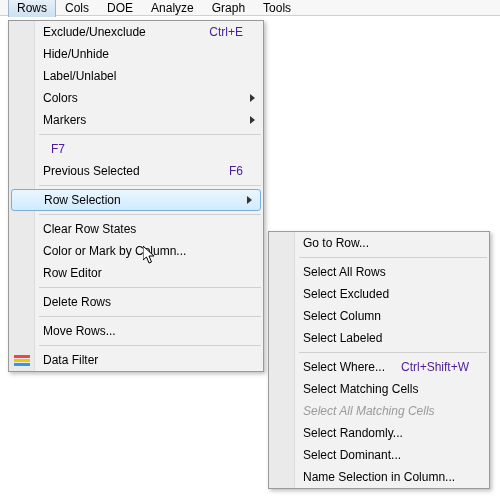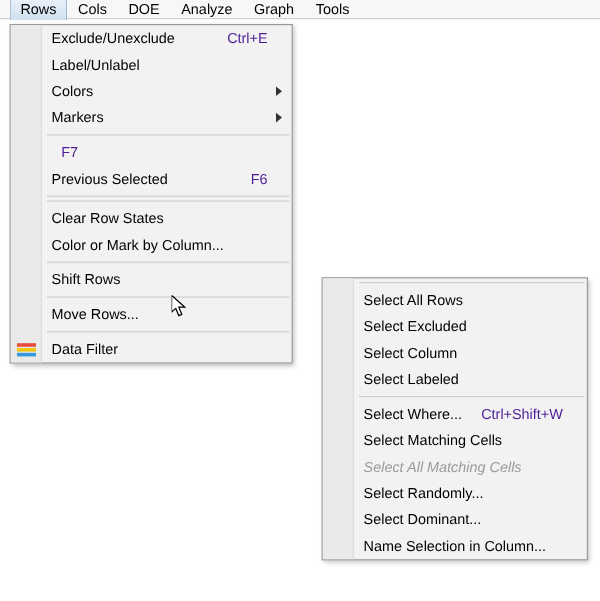--- a/index.html
+++ b/index.html
@@ -35,21 +35,21 @@
   }
   .menu {
     position: absolute;
     background: #f2f2f2;
     border: 1px solid #9a9a9a;
     box-shadow: 2px 2px 4px rgba(0,0,0,0.25);
   }
   .menu1 {
     top: 20px;
     left: 8px;
-    width: 236px;
+    width: 256px;
   }
   .menu2 {
     top: 231px;
     left: 268px;
     width: 222px;
   }
   .icon-gutter {
     position: absolute;
     left: 0; top: 0; bottom: 0;
     width: 26px;
@@ -120,49 +120,59 @@
 </div>
 
 <div class="menu menu1">
   <div class="icon-gutter"></div>
   <div class="menu-items">
     <div class="menu-item">
       <span class="menu-label">Exclude/Unexclude</span>
       <span class="menu-shortcut">Ctrl+E</span>
     </div>
     <div class="menu-item">
+      <span class="menu-label">Hide/Unhide</span>
+    </div>
+    <div class="menu-item">
       <span class="menu-label">Label/Unlabel</span>
     </div>
     <div class="menu-item">
       <span class="menu-label">Colors</span>
       <span class="submenu-arrow"></span>
     </div>
     <div class="menu-item">
       <span class="menu-label">Markers</span>
       <span class="submenu-arrow"></span>
     </div>
     <div class="sep"></div>
     <div class="menu-item">
       <span class="menu-shortcut">F7</span>
     </div>
     <div class="menu-item">
       <span class="menu-label">Previous Selected</span>
       <span class="menu-shortcut">F6</span>
     </div>
     <div class="sep"></div>
+    <div class="menu-item highlight">
+      <span class="menu-label">Row Selection</span>
+      <span class="submenu-arrow"></span>
+    </div>
     <div class="sep"></div>
     <div class="menu-item">
       <span class="menu-label">Clear Row States</span>
     </div>
     <div class="menu-item">
       <span class="menu-label">Color or Mark by Column...</span>
     </div>
-    <div class="sep"></div>
-    <div class="menu-item">
-      <span class="menu-label">Shift Rows</span>
+    <div class="menu-item">
+      <span class="menu-label">Row Editor</span>
+    </div>
+    <div class="sep"></div>
+    <div class="menu-item">
+      <span class="menu-label">Delete Rows</span>
     </div>
     <div class="sep"></div>
     <div class="menu-item">
       <span class="menu-label">Move Rows...</span>
     </div>
     <div class="sep"></div>
     <div class="menu-item">
       <span class="icon-slot">
         <svg width="16" height="14" viewBox="0 0 16 14">
           <rect x="0" y="2" width="16" height="3" fill="#e74c3c"></rect>
@@ -171,20 +181,23 @@
         </svg>
       </span>
       <span class="menu-label">Data Filter</span>
     </div>
   </div>
 </div>
 
 <div class="menu menu2">
   <div class="icon-gutter"></div>
   <div class="menu-items">
+    <div class="menu-item">
+      <span class="menu-label">Go to Row...</span>
+    </div>
     <div class="sep"></div>
     <div class="menu-item">
       <span class="menu-label">Select All Rows</span>
     </div>
     <div class="menu-item">
       <span class="menu-label">Select Excluded</span>
     </div>
     <div class="menu-item">
       <span class="menu-label">Select Column</span>
     </div>

